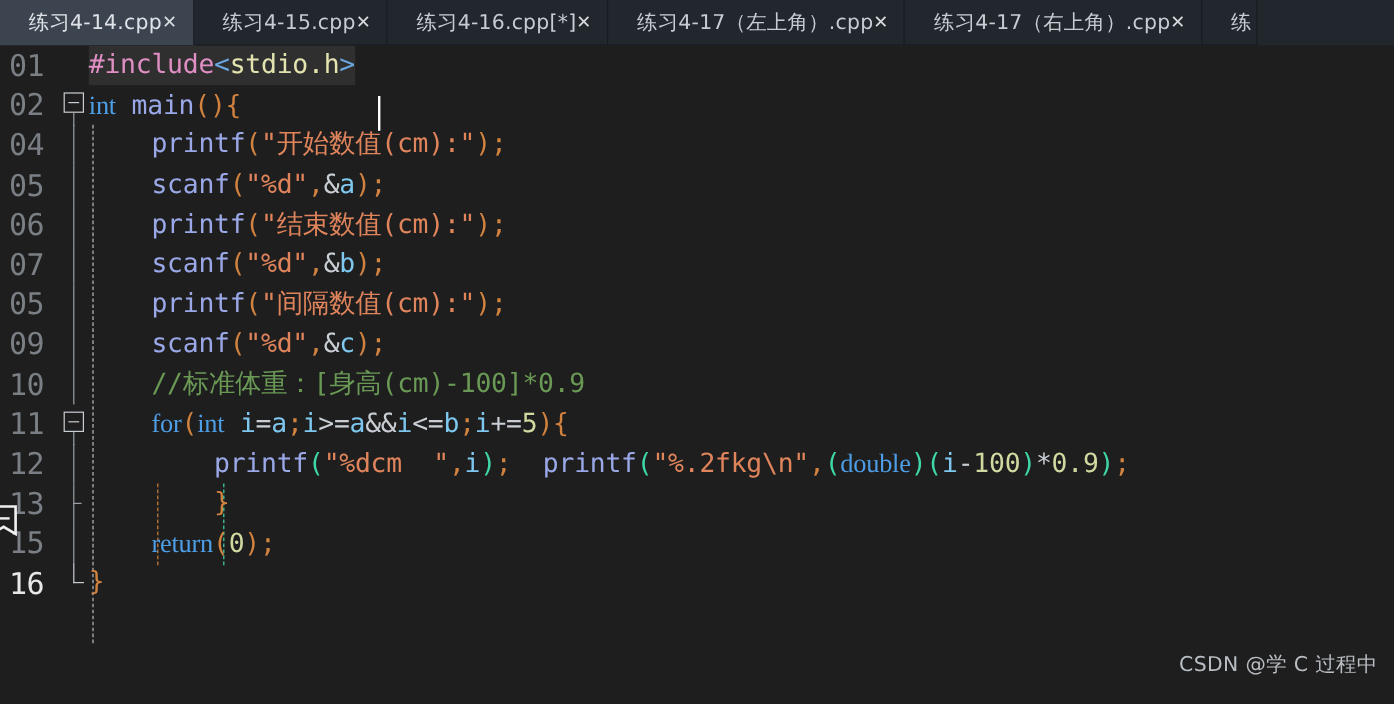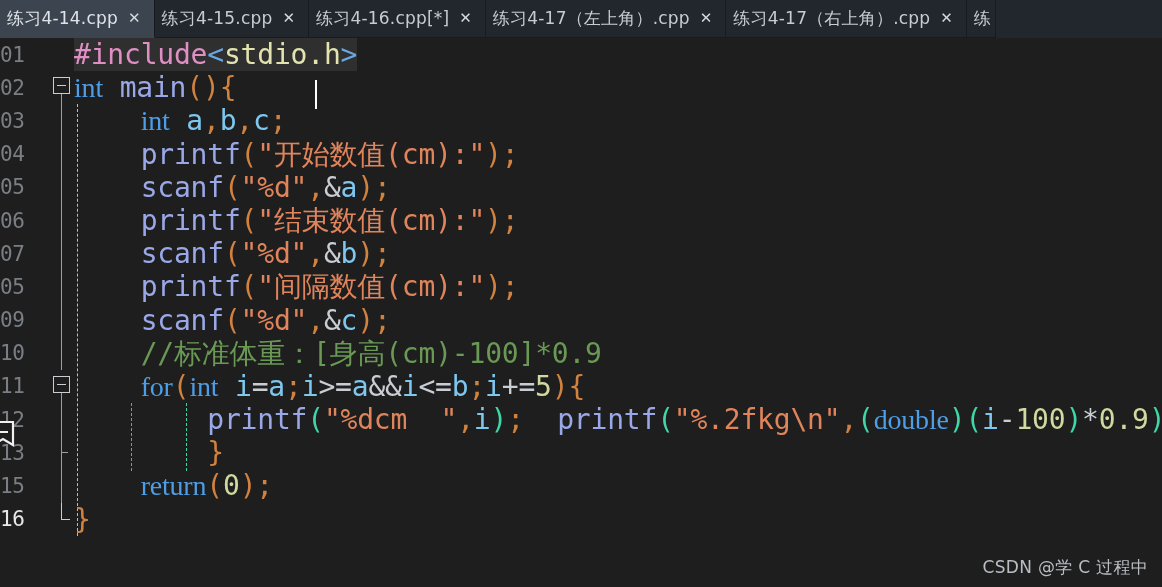--- a/index.html
+++ b/index.html
@@ -20,22 +20,21 @@
     display: flex;
     align-items: stretch;
     height: 38px;
     background: #22272e;
     overflow: hidden;
     white-space: nowrap;
   }
   .tab {
     display: flex;
     align-items: center;
-    gap: 10px;
-    padding: 0 13px 0 7px;
+    padding: 0 13px 0 24px;
     box-sizing: border-box;
     height: 38px;
     background: #22272e;
     border-right: 1px solid #171b20;
     border-bottom: 1px solid #171b20;
     color: #cfd3d8;
     font-family: "DejaVu Sans", sans-serif;
     font-size: 17px;
     position: relative;
     flex: 0 0 auto;
@@ -70,46 +69,46 @@
     height: 33.2px;
     display: flex;
     align-items: center;
   }
   .line.cur-highlight .code-text {
     background: #2f2f2f;
   }
   .gutter {
     width: 52px;
     flex: 0 0 52px;
-    text-align: left;
+    text-align: center;
     padding-right: 8px;
     box-sizing: border-box;
     color: #7a7f85;
-    font-size: 21px;
+    font-size: 25px;
     font-family: "DejaVu Sans Mono", monospace;
     letter-spacing: -0.5px;
     user-select: none;
   }
   .gutter.active-num { color: #e8e8e8; }
 
   .fold-col {
     width: 22px;
     flex: 0 0 22px;
     position: relative;
     height: 33.2px;
   }
   .code {
     flex: 1 1 auto;
     position: relative;
     height: 33.2px;
     display: flex;
     align-items: center;
   }
   .code-text {
-    font-size: 28px;
+    font-size: 22px;
     font-family: "DejaVu Sans Mono", monospace;
     white-space: pre;
     line-height: 33.2px;
     letter-spacing: -0.2px;
   }
 
   
   .t-pre    { color: #e08fc4; }
   .t-inc    { color: #e3e3b0; }
   .t-angle  { color: #6aa7e0; }
@@ -207,21 +206,21 @@
     top: 42px;
     width: 2px;
     height: 29px;
     background: #ffffff;
   }
 
   
   #watermark {
     position: absolute;
     right: 14px;
-    bottom: 8px;
+    bottom: 22px;
     color: #b9bec4;
     font-size: 17px;
     font-family: "DejaVu Sans", sans-serif;
     letter-spacing: .3px;
   }
 </style>
 </head>
 <body>
 
 <div id="tabbar">
@@ -265,29 +264,20 @@
         </div>
       </div>
       <div class="line">
         <div class="gutter">02</div>
         <div class="fold-col">
           <div class="fold-box"></div>
           <div class="fold-stem below"></div>
         </div>
         <div class="code">
           <span class="code-text"><span class="t-kw">int</span> <span class="t-fn">main</span><span class="t-punc">(</span><span class="t-punc">)</span><span class="t-punc">{</span></span>
-        </div>
-      </div>
-      <div class="line">
-        <div class="gutter">03</div>
-        <div class="fold-col">
-          <div class="fold-stem"></div>
-        </div>
-        <div class="code">
-          <span class="code-text">    <span class="t-kw">int</span> <span class="t-id">a</span><span class="t-punc">,</span><span class="t-id">b</span><span class="t-punc">,</span><span class="t-id">c</span><span class="t-punc">;</span></span>
         </div>
       </div>
       <div class="line">
         <div class="gutter">04</div>
         <div class="fold-col">
           <div class="fold-stem"></div>
         </div>
         <div class="code">
           <span class="code-text">    <span class="t-fn">printf</span><span class="t-punc">(</span><span class="t-str">"开始数值(cm):"</span><span class="t-punc">)</span><span class="t-punc">;</span></span>
         </div>

